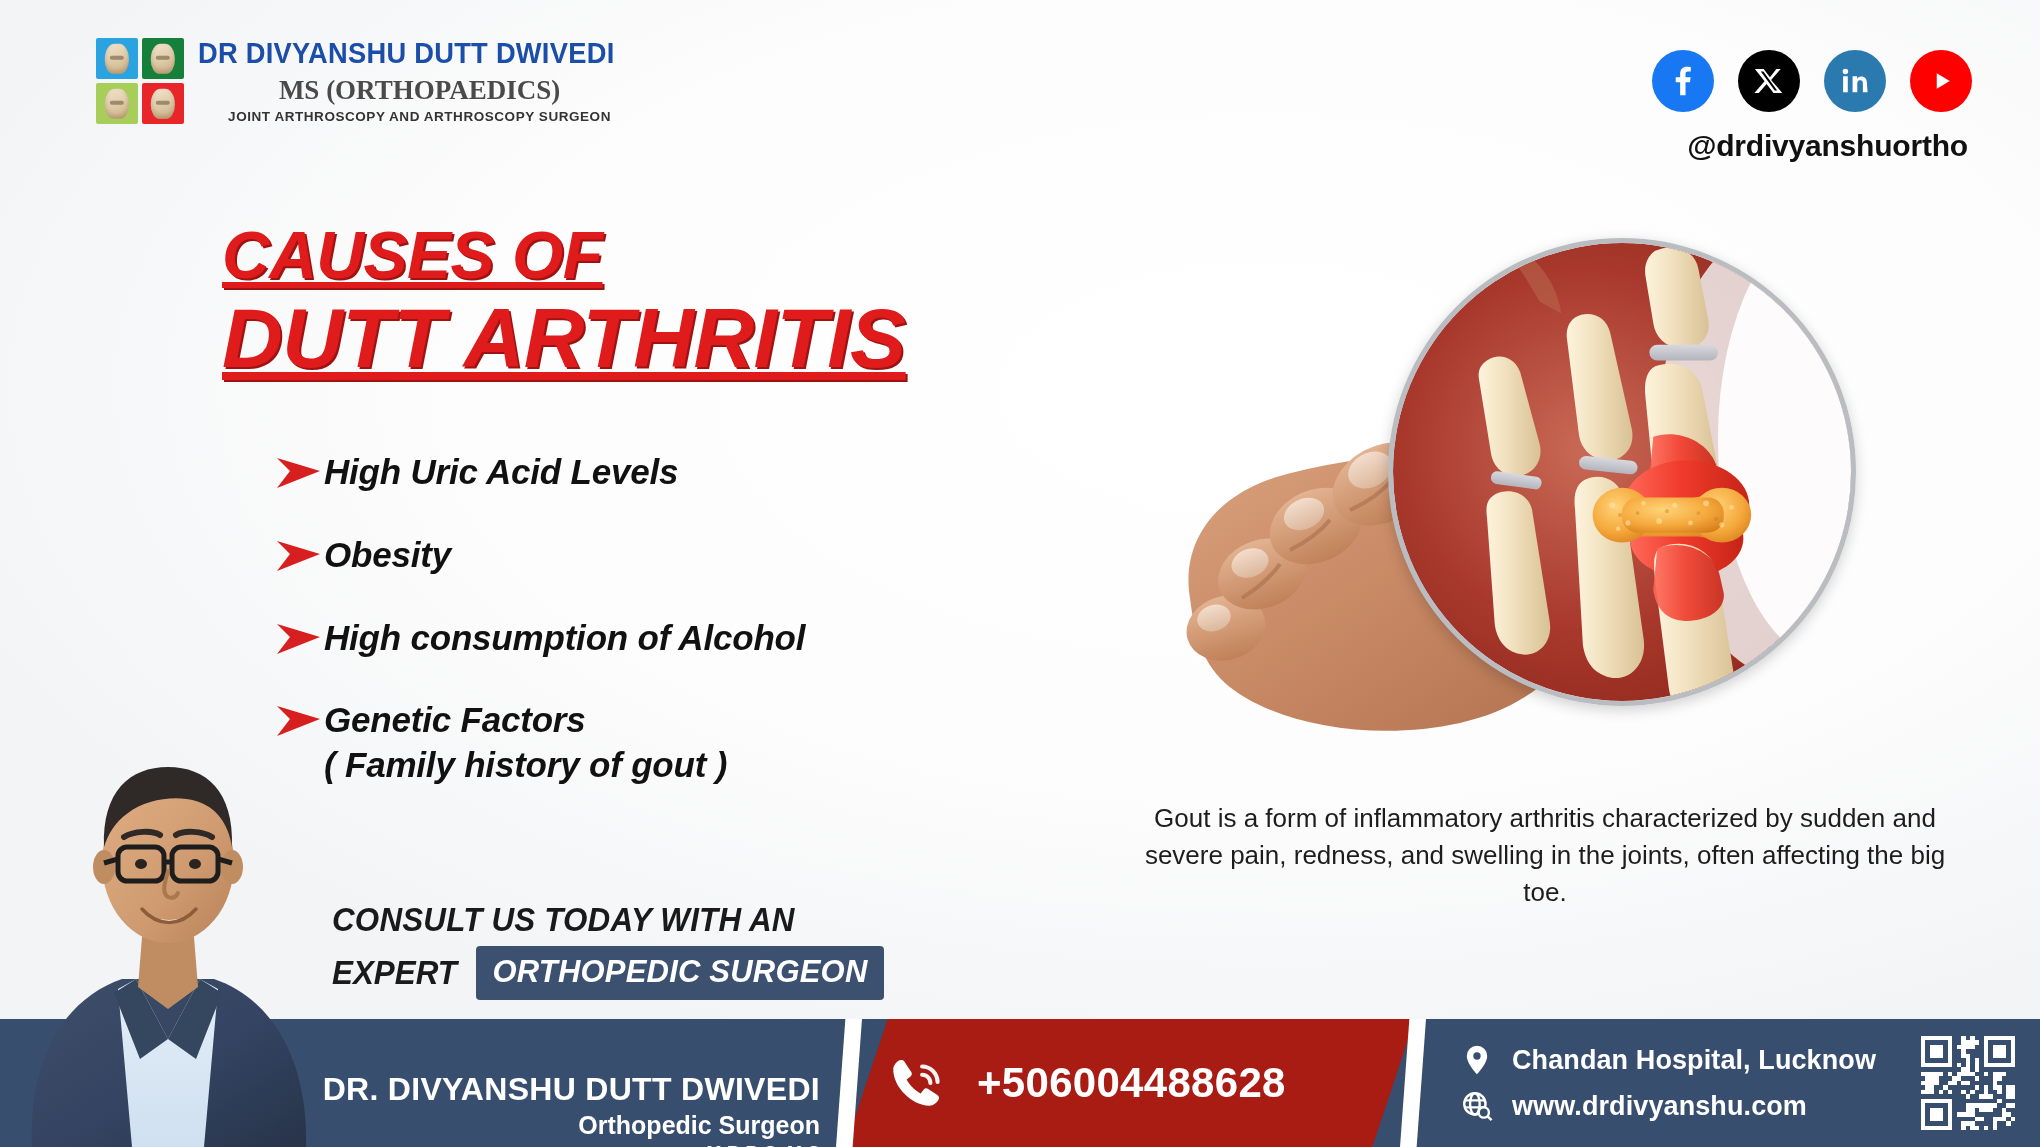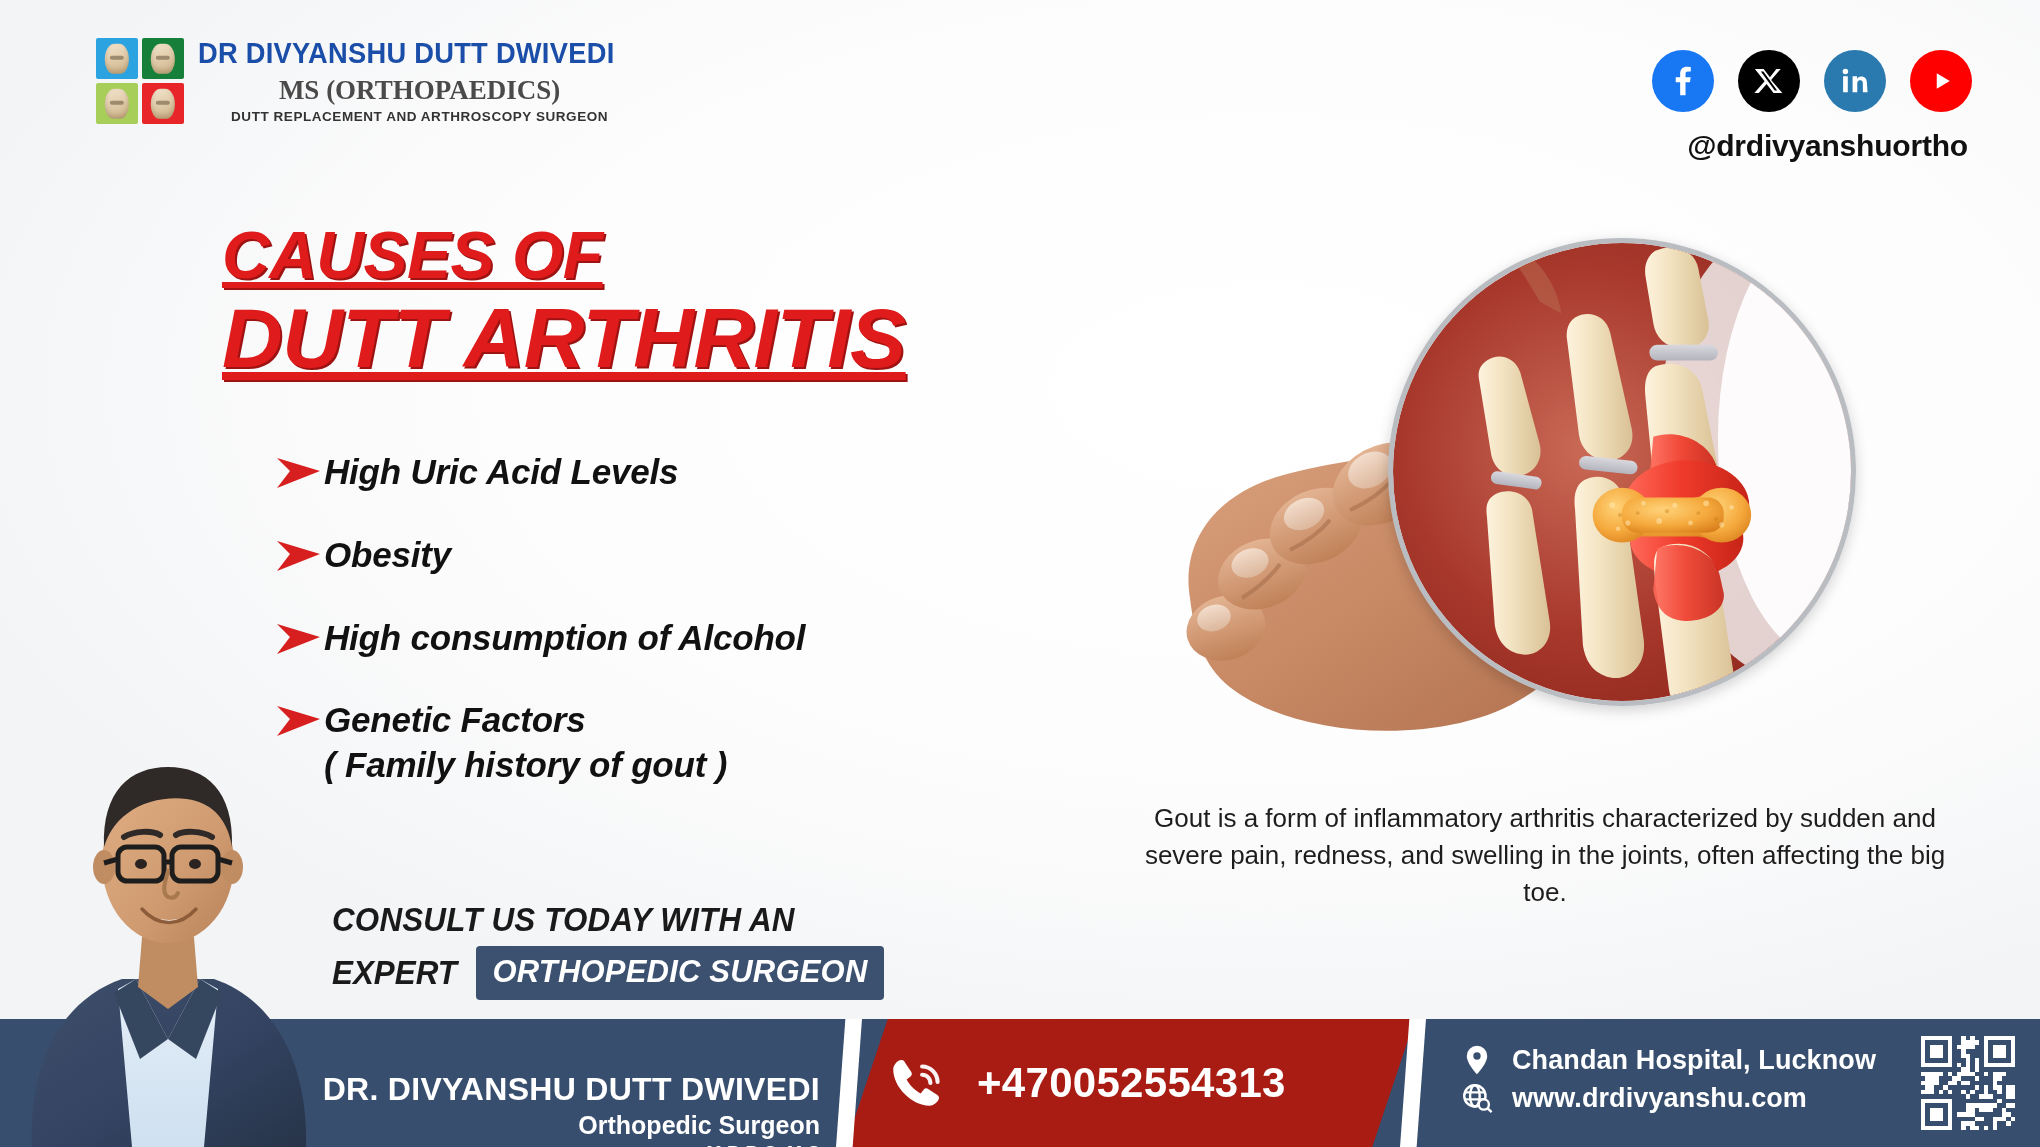--- a/index.html
+++ b/index.html
@@ -162,21 +162,21 @@
 
   #phone-block {
     position:absolute; left:885px; top:0; height:128px;
     display:flex; align-items:center; gap:26px;
   }
   #phone-icon { width:66px; height:66px; color:#fff; flex:0 0 66px; }
   #phone-number { font-size:42px; font-weight:bold; color:#ffffff; letter-spacing:.3px; }
 
   #contact-block {
     position:absolute; left:1460px; top:24px;
-    display:flex; flex-direction:column; gap:4px; color:#ffffff;
+    display:flex; flex-direction:column; gap:12px; color:#ffffff;
   }
   .contact-row { display:flex; align-items:center; gap:18px; }
   .contact-ico { width:34px; height:34px; flex:0 0 34px; color:#fff; }
   .contact-txt { font-size:27px; font-weight:bold; letter-spacing:.1px; }
 
   #qr-code {
     position:absolute; right:22px; top:14px;
     width:100px; height:100px;
     display:grid; grid-template-columns:repeat(21,1fr); grid-template-rows:repeat(21,1fr);
     background:#374e6e; padding:3px;
@@ -203,21 +203,21 @@
       <div class="logo-cell lc-lime">
           <span class="bone-shape"></span>
         </div>
       <div class="logo-cell lc-red">
           <span class="bone-shape"></span>
         </div>
     </div>
     <div id="logo-text">
       <div id="logo-name">DR DIVYANSHU DUTT DWIVEDI</div>
       <div id="logo-degree">MS (ORTHOPAEDICS)</div>
-      <div id="logo-tag">DUTT REPLACEMENT AND ARTHROSCOPY SURGEON</div>
+      <div id="logo-tag">JOINT ARTHROSCOPY AND ARTHROSCOPY SURGEON</div>
     </div>
   </div>
 
   <div id="social-block">
     <div id="social-icons">
       <div class="social-icon si-fb">
         <svg width="38" height="38" viewBox="0 0 24 24" fill="currentColor" aria-hidden="true">
           <path d="M13.6 21v-8.2h2.8l.42-3.2H13.6V7.5c0-.93.26-1.56 1.58-1.56h1.73V3.1A22 22 0 0 0 14.4 3c-2.5 0-4.2 1.53-4.2 4.33V9.6H7.4v3.2h2.8V21z"></path>
         </svg>
       </div>
@@ -448,21 +448,21 @@
       <div id="doc-role">Orthopedic Surgeon</div>
       <div id="doc-degree">M.B.B.S, M.S</div>
     </div>
 
     <div id="phone-block">
       <svg id="phone-icon" viewBox="0 0 64 64" fill="currentColor" aria-hidden="true">
         <path d="M14 10c-3 1.5-6 5-6 9 0 17 18 35 35 35 4 0 7.5-3 9-6 .8-1.6.3-3.3-1.2-4.3l-9-6c-1.4-.9-3.2-.6-4.2.7l-3 3.8c-5.6-3-10.6-8-13.6-13.6l3.8-3c1.3-1 1.6-2.8.7-4.2l-6-9C18.5 9.7 16.8 9.2 15 10z"></path>
         <path d="M36 14a1 1 0 0 0 0 4c7.2 0 13 5.8 13 13a1 1 0 0 0 4 0c0-9.4-7.6-17-17-17z" opacity=".95"></path>
         <path d="M36 22a1 1 0 0 0 0 4c3.3 0 6 2.7 6 6a1 1 0 0 0 4 0c0-5.5-4.5-10-10-10z" opacity=".95"></path>
       </svg>
-      <span id="phone-number">+470052554313</span>
+      <span id="phone-number">+506004488628</span>
     </div>
 
     <div id="contact-block">
       <div class="contact-row">
         <svg class="contact-ico" viewBox="0 0 24 24" fill="currentColor" aria-hidden="true">
           <path d="M12 2a7.2 7.2 0 0 0-7.2 7.2C4.8 14.7 12 22 12 22s7.2-7.3 7.2-12.8A7.2 7.2 0 0 0 12 2m0 9.8a2.6 2.6 0 1 1 0-5.2 2.6 2.6 0 0 1 0 5.2"></path>
         </svg>
         <span class="contact-txt">Chandan Hospital, Lucknow</span>
       </div>
       <div class="contact-row">

